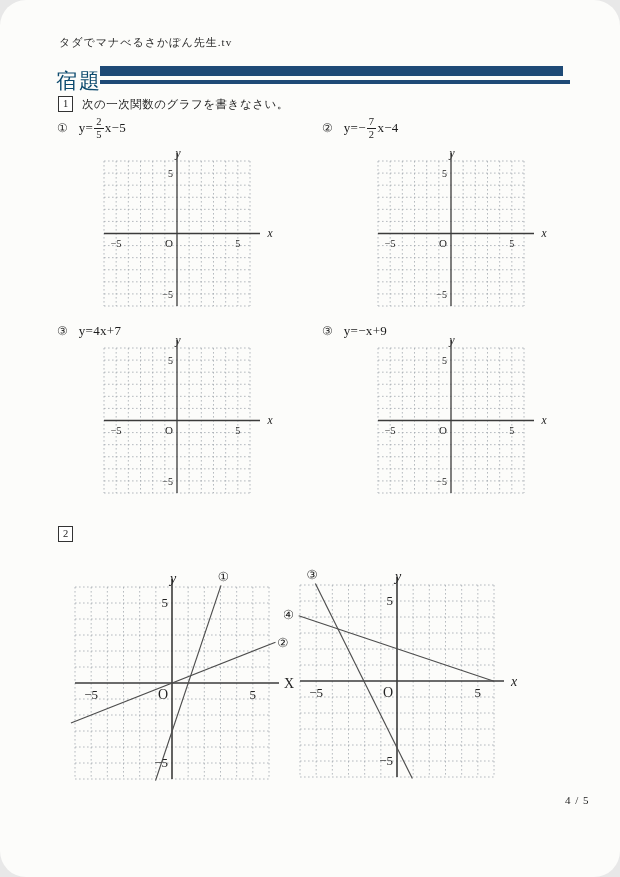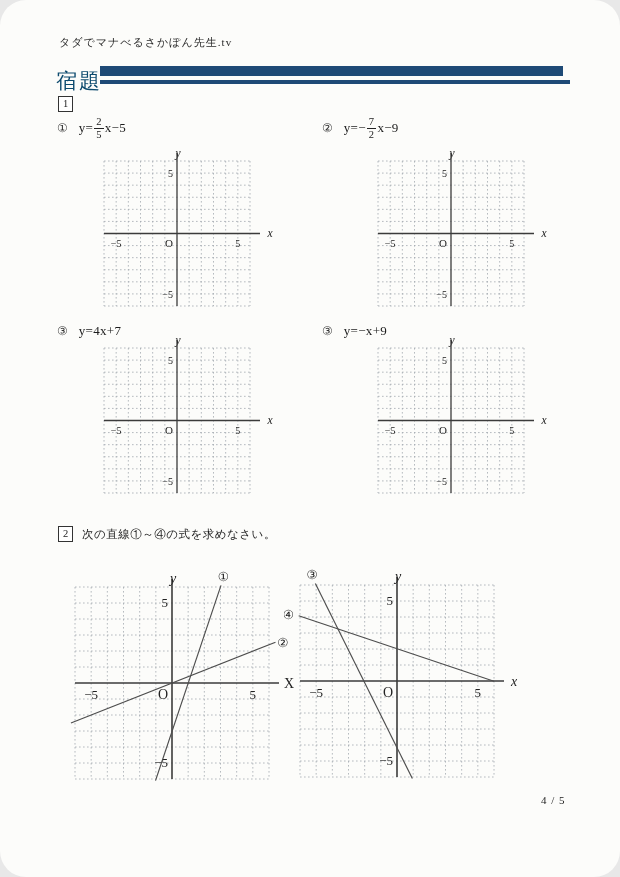--- a/index.html
+++ b/index.html
@@ -25,38 +25,39 @@
   }
   .prompt{letter-spacing:0.5px;}
   .eq-item{display:flex;align-items:center;gap:11px;font-size:13px;}
   .eq-item .circ{font-size:12px;color:#333;}
   .eq-item .eq{display:inline-flex;align-items:center;letter-spacing:0.3px;}
   .frac{display:inline-flex;flex-direction:column;align-items:center;
         vertical-align:middle;margin:0 1px;line-height:1.05;font-size:10.5px;}
   .frac .num{display:block;padding:0 2px 0.5px 2px;border-bottom:1px solid #222;}
   .frac .den{display:block;padding-top:0.5px;}
   .graph{position:absolute;}
-  .page-number{left:541px;top:794px;font-size:11px;letter-spacing:1px;}
+  .page-number{left:565px;top:794px;font-size:11px;letter-spacing:1px;}
   svg text{font-family:"Liberation Serif","DejaVu Serif",serif;fill:#222;}
 </style>
 </head>
 <body>
 
 <div class="page">
 
   <div class="abs header-text">タダでマナべるさかぽん先生.tv</div>
 
   <div class="abs doc-title">宿題</div>
   <div class="abs bar-thick" style="background: rgb(30, 74, 118);"></div>
   <div class="abs bar-thin" style="background: rgb(30, 74, 118);"></div>
 
   <div class="abs q-heading q1">
     <span class="num-box">
       <span>1</span>
     </span>
+    <span class="prompt">次の一次関数のグラフを書きなさい。</span>
   </div>
 
   <div class="abs eq-item" style="left:57px;top:111px;height:34px;">
       <span class="circ">①</span>
       <span class="eq">
         <span>y=</span>
         <span class="frac">
           <span class="num">2</span>
           <span class="den">5</span>
         </span>
@@ -64,21 +65,21 @@
       </span>
     </div>
   <div class="abs eq-item" style="left:322px;top:111px;height:34px;">
       <span class="circ">②</span>
       <span class="eq">
         <span>y=−</span>
         <span class="frac">
           <span class="num">7</span>
           <span class="den">2</span>
         </span>
-        <span>x−9</span>
+        <span>x−4</span>
       </span>
     </div>
   <div class="abs eq-item" style="left:57px;top:322px;height:18px;">
       <span class="circ">③</span>
       <span class="eq">y=4x+7</span>
     </div>
   <div class="abs eq-item" style="left:322px;top:322px;height:18px;">
       <span class="circ">③</span>
       <span class="eq">y=−x+9</span>
     </div>
@@ -221,21 +222,20 @@
         <text x="18.16666666666667" y="101.5" text-anchor="middle" font-size="10">−5</text>
         <text x="139.83333333333331" y="101.5" text-anchor="middle" font-size="10">5</text>
         <text x="75" y="152.91666666666669" text-anchor="end" font-size="10">−5</text>
         <text x="75" y="32.08333333333333" text-anchor="end" font-size="10">5</text>
       </svg></div>
 
   <div class="abs q-heading q2">
     <span class="num-box">
       <span>2</span>
     </span>
-    <span class="prompt">次の直線①～④の式を求めなさい。</span>
   </div>
 
   <div class="graph" style="left: 65px; top: 569px;"><svg width="244" height="226">
         <line x1="10" y1="18" x2="10" y2="210" stroke="#a3a9b0" stroke-width="0.8" stroke-dasharray="1.6 2.4"></line>
         <line x1="10" y1="210" x2="204" y2="210" stroke="#a3a9b0" stroke-width="0.8" stroke-dasharray="1.6 2.4"></line>
         <line x1="26.166666666666657" y1="18" x2="26.166666666666657" y2="210" stroke="#a3a9b0" stroke-width="0.8" stroke-dasharray="1.6 2.4"></line>
         <line x1="10" y1="194" x2="204" y2="194" stroke="#a3a9b0" stroke-width="0.8" stroke-dasharray="1.6 2.4"></line>
         <line x1="42.33333333333333" y1="18" x2="42.33333333333333" y2="210" stroke="#a3a9b0" stroke-width="0.8" stroke-dasharray="1.6 2.4"></line>
         <line x1="10" y1="178" x2="204" y2="178" stroke="#a3a9b0" stroke-width="0.8" stroke-dasharray="1.6 2.4"></line>
         <line x1="58.5" y1="18" x2="58.5" y2="210" stroke="#a3a9b0" stroke-width="0.8" stroke-dasharray="1.6 2.4"></line>

